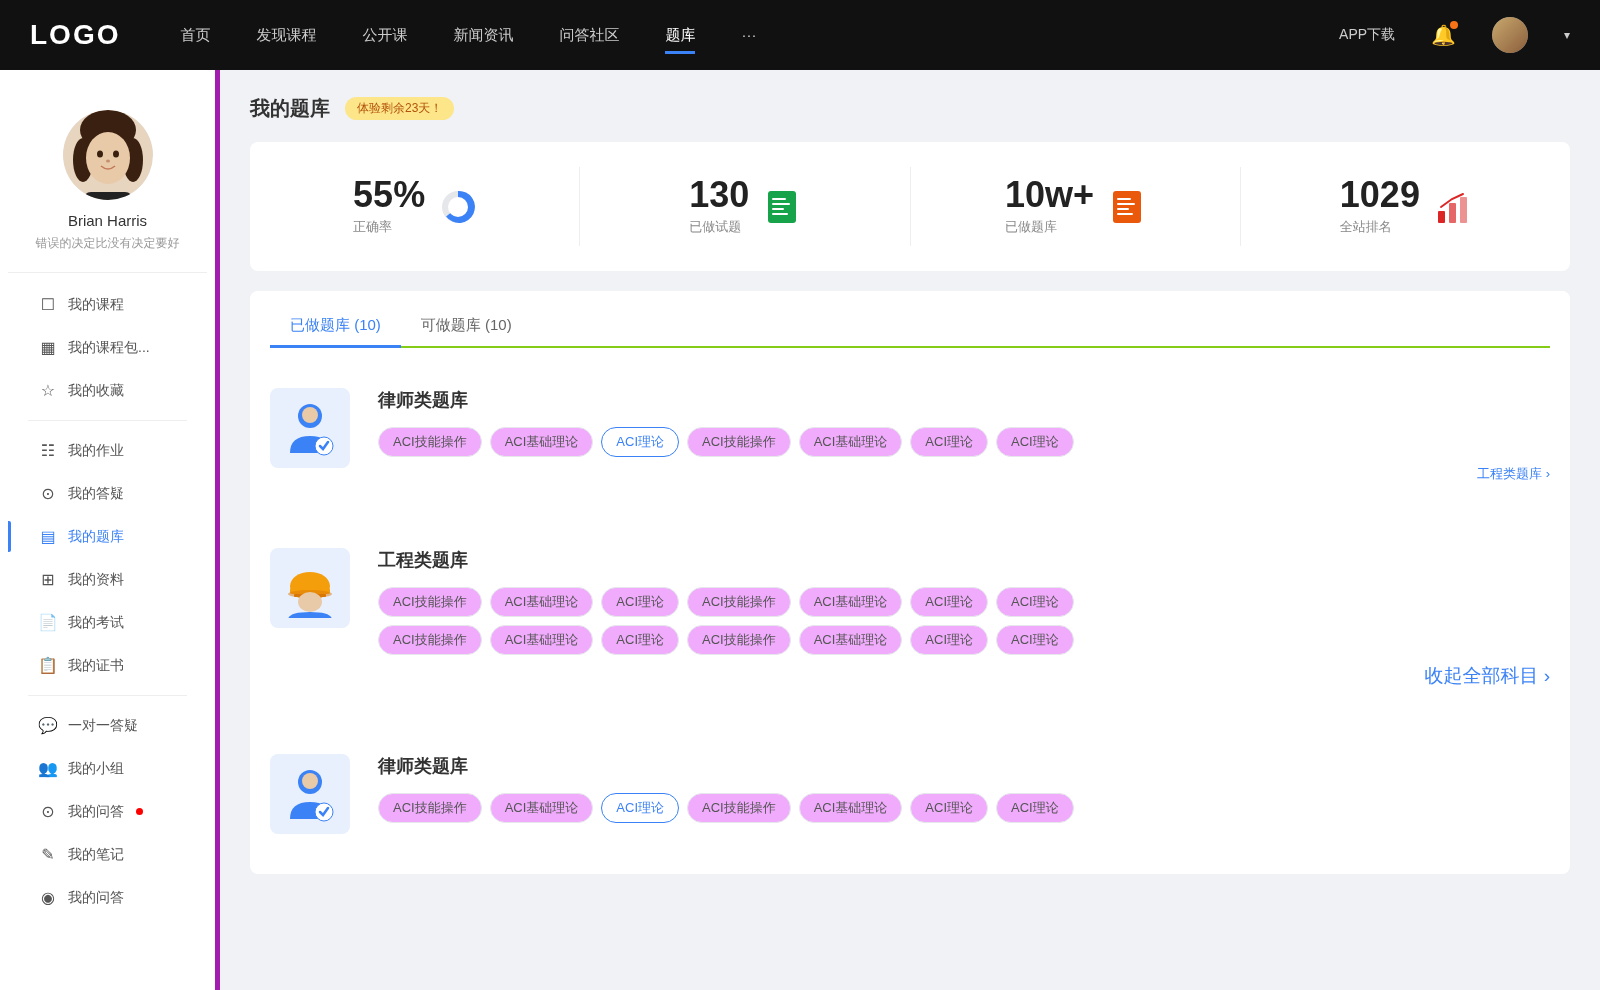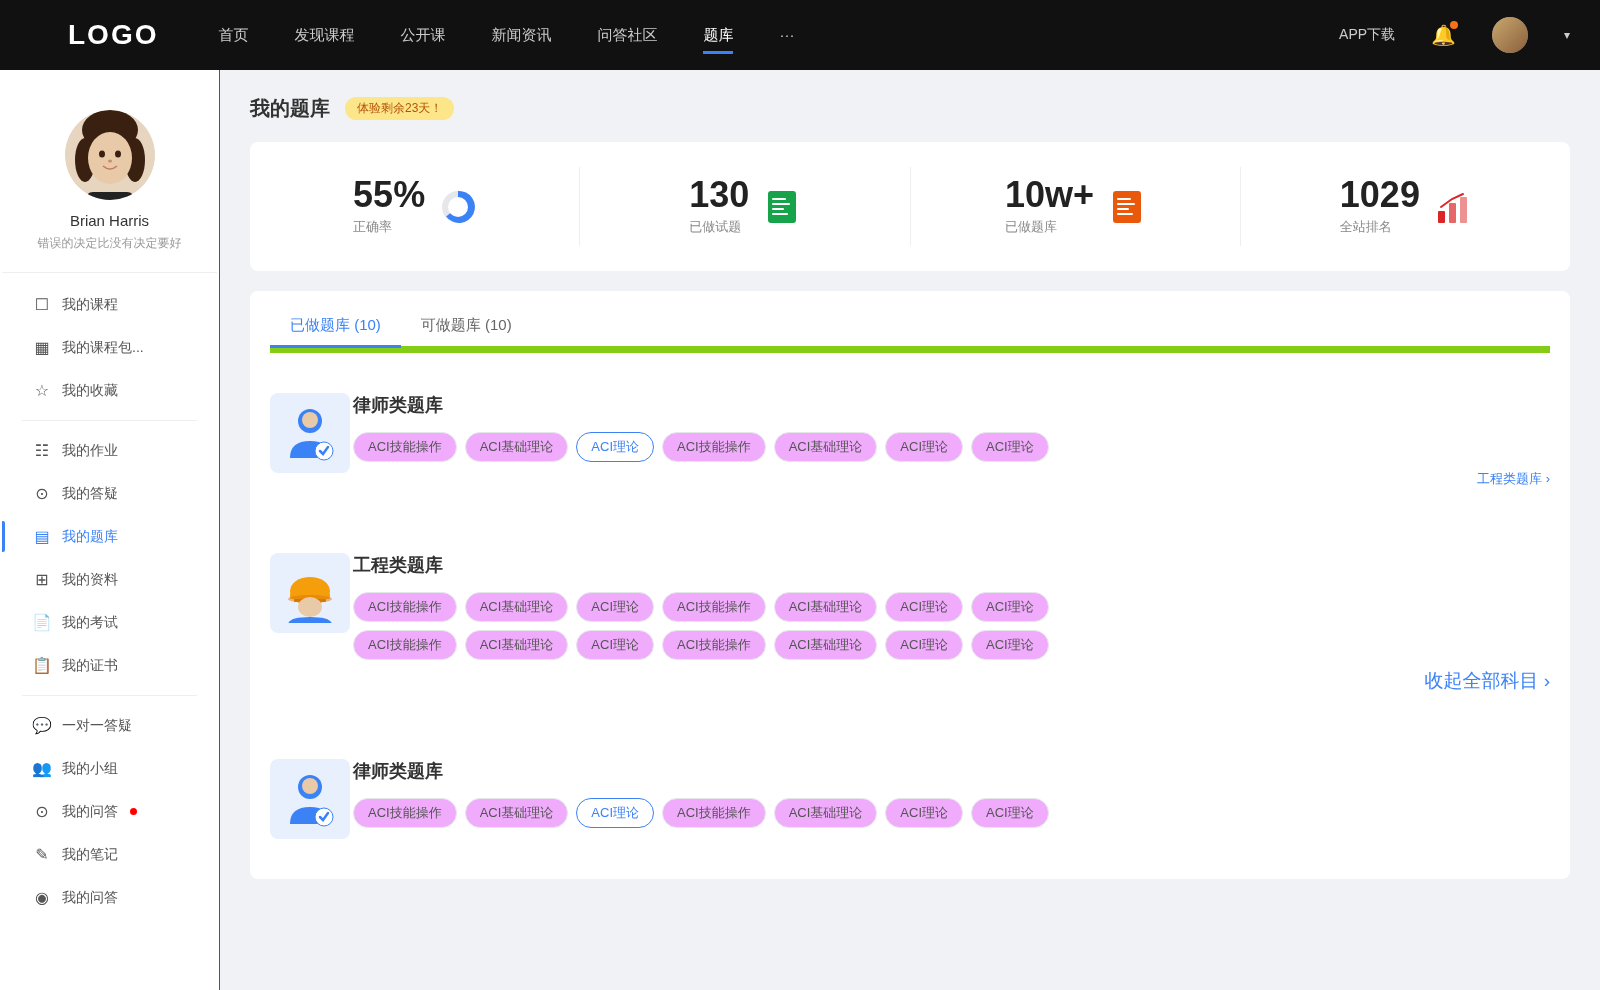--- a/index.html
+++ b/index.html
@@ -16,21 +16,20 @@
       position: fixed;
       top: 0; left: 0; right: 0;
       z-index: 100;
     }
     .navbar-logo {
       font-size: 28px;
       font-weight: bold;
       color: #fff;
       margin-right: 60px;
       letter-spacing: 2px;
-      margin-left: 38px;
     }
     .navbar-menu {
       display: flex;
       gap: 46px;
       flex: 1;
     }
     .navbar-menu-item {
       cursor: pointer;
       font-size: 15px;
       color: #ccc;
@@ -96,23 +95,23 @@
       display: flex;
       margin-top: 70px;
       min-height: calc(100vh - 70px);
     }
 
     
     .sidebar {
       width: 220px;
       background: #fff;
       min-height: calc(100vh - 70px);
-      padding: 20px 2px;
+      padding: 20px 8px;
       flex-shrink: 0;
-      border-right: 1px solid #a21caf;
+      border-right: 5px solid #a21caf;
     }
     .sidebar-profile {
       display: flex;
       flex-direction: column;
       align-items: center;
       padding: 20px 10px 20px;
       border-bottom: 1px solid #eee;
       margin-bottom: 10px;
     }
     .sidebar-avatar {
@@ -245,21 +244,21 @@
     
     .pie-icon {
       width: 36px; height: 36px;
     }
 
     
     .tabs {
       display: flex;
       gap: 0;
       margin-bottom: 0;
-      border-bottom: 7px solid #84cc16;
+      border-bottom: 2px solid #84cc16;
     }
     .tab-item {
       padding: 10px 20px;
       font-size: 15px;
       cursor: pointer;
       color: #666;
       border-bottom: 3px solid transparent;
       margin-bottom: -2px;
     }
     .tab-item.active {
@@ -286,21 +285,21 @@
     
     .qbank-card {
       background: #fff;
       border-radius: 8px;
       padding: 25px 20px;
       margin-bottom: 15px;
     }
     .qbank-header {
       display: flex;
       align-items: flex-start;
-      gap: 3px;
+      gap: 28px;
     }
     .qbank-icon-wrap {
       width: 80px; height: 80px;
       background: #e8f0fe;
       border-radius: 8px;
       display: flex;
       align-items: center;
       justify-content: center;
       flex-shrink: 0;
     }

